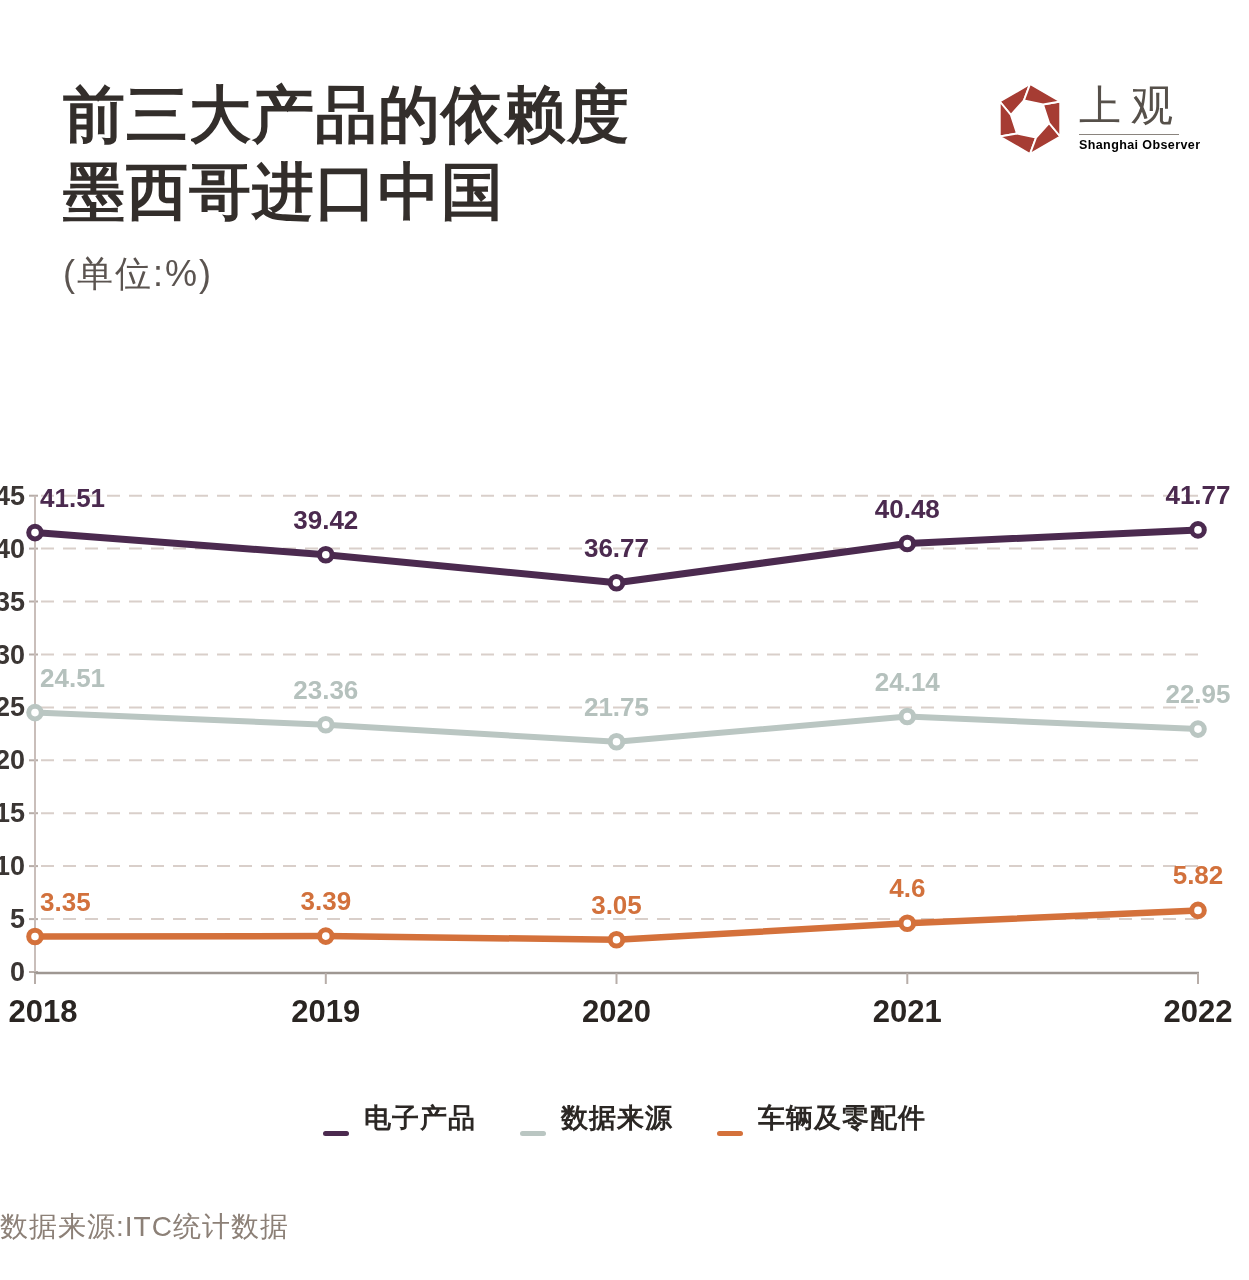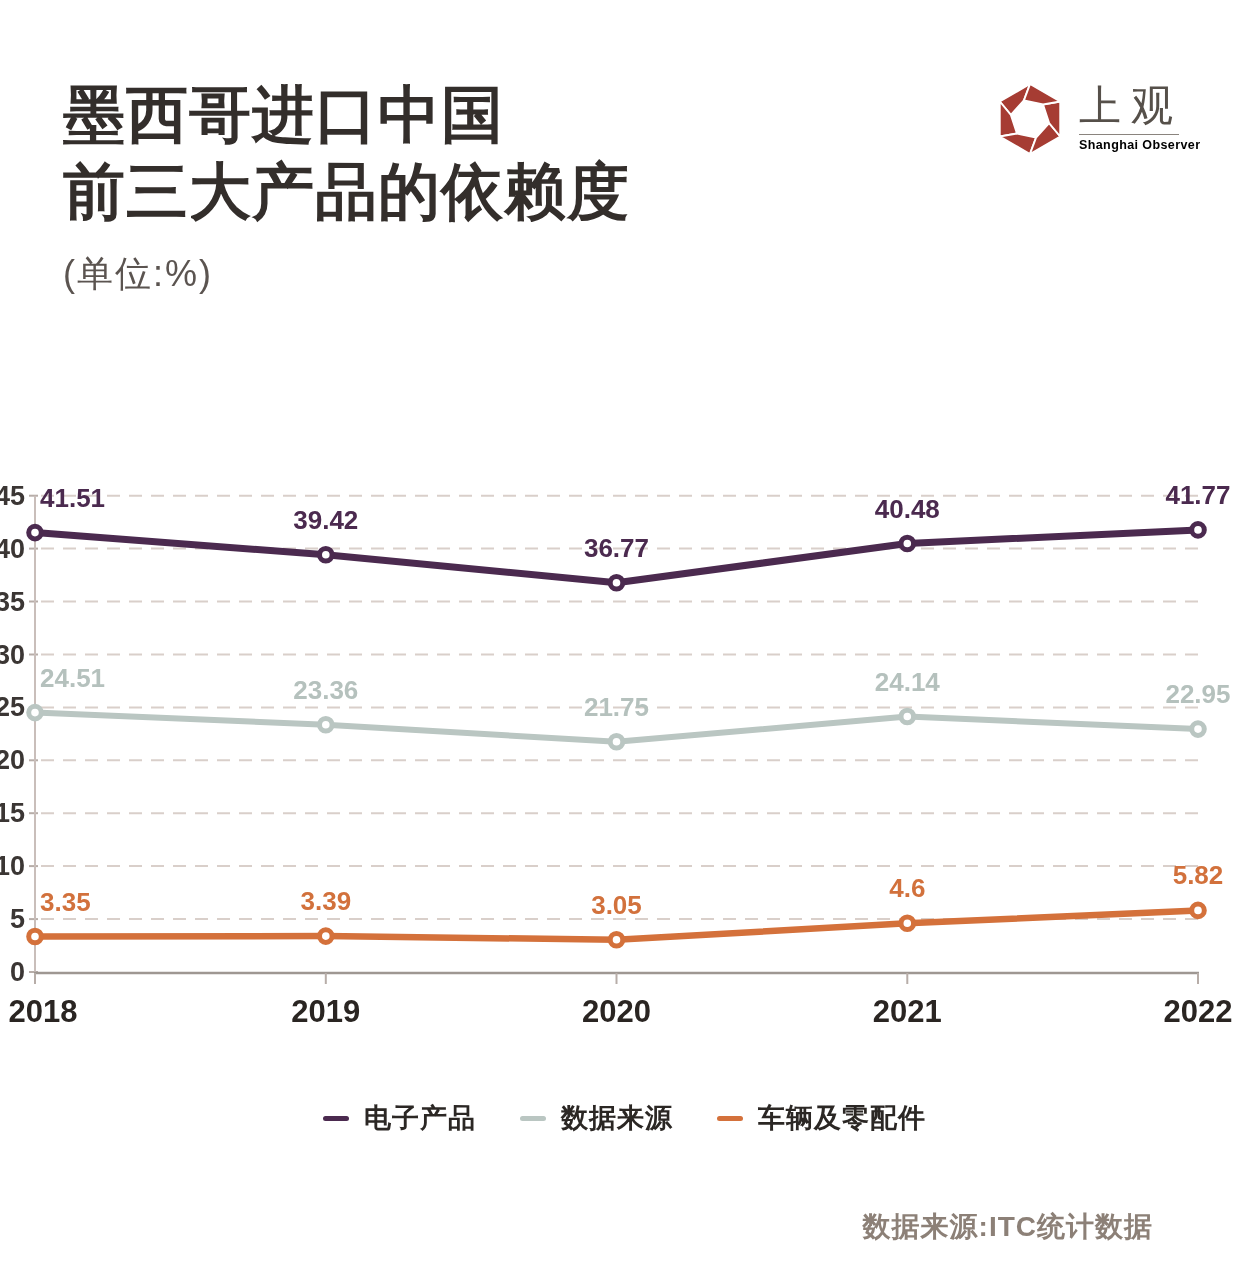--- a/index.html
+++ b/index.html
@@ -29,35 +29,35 @@
   }
   .logo-divider{height:1px;background:#8a847e;margin:4px 0 3px 0;width:100px;}
   .logo-en{font-size:12.5px;color:#000000;font-weight:700;letter-spacing:.4px;white-space:nowrap;}
   
   .chart-wrap{position:absolute;left:0;top:455px;width:1249px;height:585px;}
   
   .legend{
     position:absolute;left:0;top:1100px;width:1249px;
     display:flex;justify-content:center;align-items:center;gap:44px;
   }
-  .legend-item{display:flex;align-items:center;gap:15px;}
+  .legend-item{display:flex;align-items:flex-end;gap:15px;}
   .legend-swatch{width:26px;height:5px;border-radius:2.5px;display:inline-block;}
   .legend-label{font-size:27px;font-weight:700;color:#2b2724;letter-spacing:1px;}
   
   .source{
-    position:absolute;left:0;top:1208px;width:1153px;text-align:right;
-    font-size:28px;color:#8c8077;font-weight:700;letter-spacing:1px;
+    position:absolute;left:0;top:1208px;width:1153px;text-align:left;
+    font-size:28px;color:#8c8077;font-weight:400;letter-spacing:1px;
   }
 </style>
 </head>
 <body>
 
 <div class="title">
+  <div>前三大产品的依赖度</div>
   <div>墨西哥进口中国</div>
-  <div>前三大产品的依赖度</div>
 </div>
 
 <div class="subtitle">(单位:%)</div>
 
 <div class="logo">
   <svg class="logo-mark" viewBox="0 0 72 72" id="logo-mark-svg">
       <polygon points="36.0,2.0 6.6,19.0 17.4,32.0 30.1,17.9" fill="#a63c33" stroke="#ffffff" stroke-width="1.8"></polygon>
       <polygon points="6.6,19.0 6.6,53.0 23.3,50.1 17.4,32.0" fill="#a63c33" stroke="#ffffff" stroke-width="1.8"></polygon>
       <polygon points="6.6,53.0 36.0,70.0 41.9,54.1 23.3,50.1" fill="#a63c33" stroke="#ffffff" stroke-width="1.8"></polygon>
       <polygon points="36.0,70.0 65.4,53.0 54.6,40.0 41.9,54.1" fill="#a63c33" stroke="#ffffff" stroke-width="1.8"></polygon>

